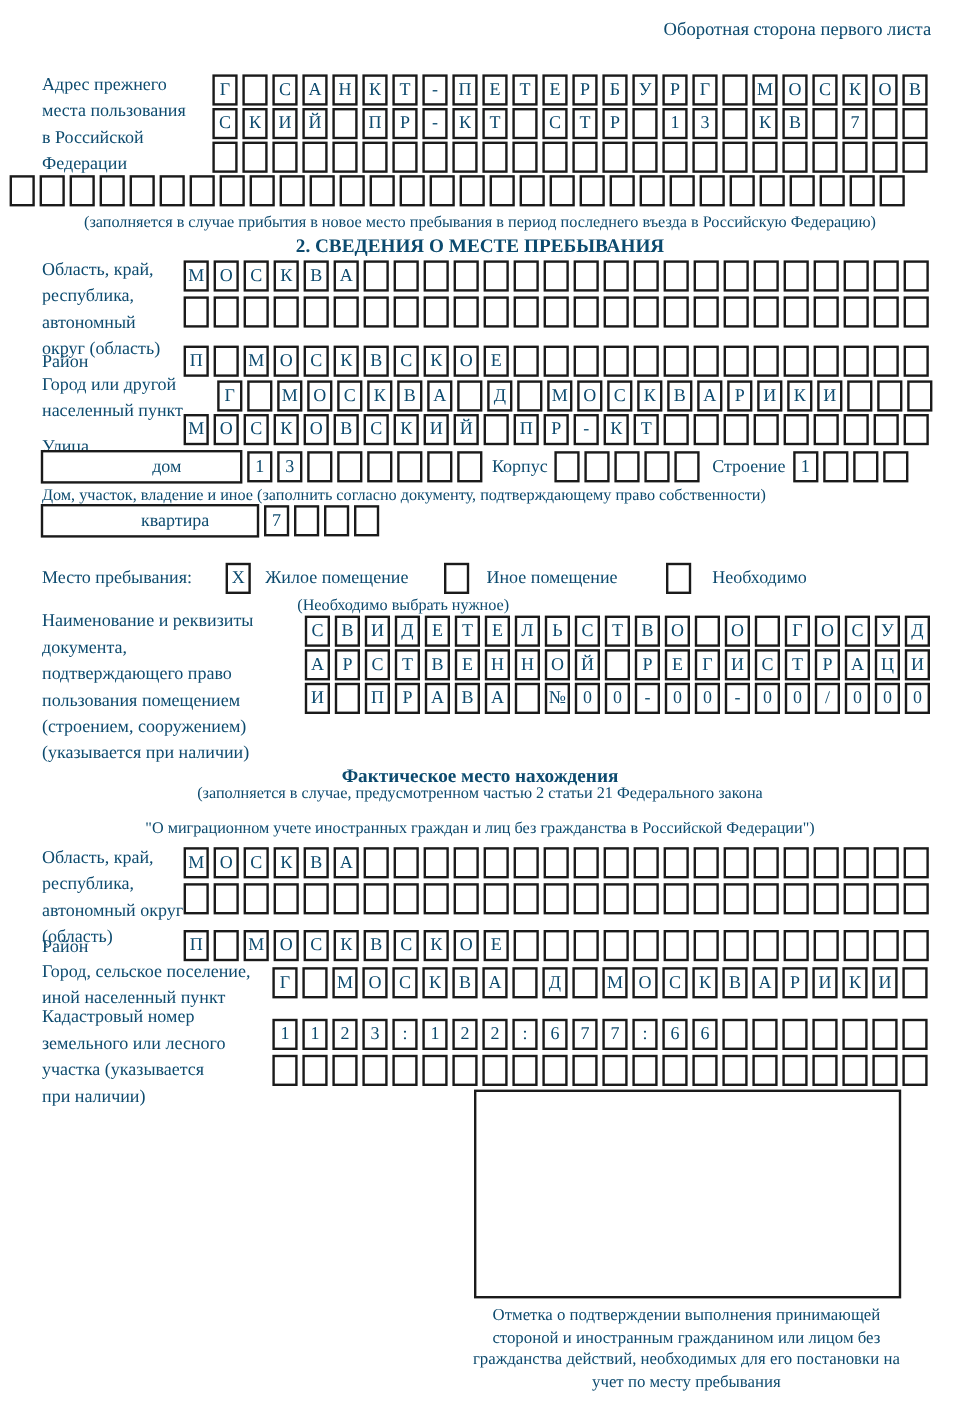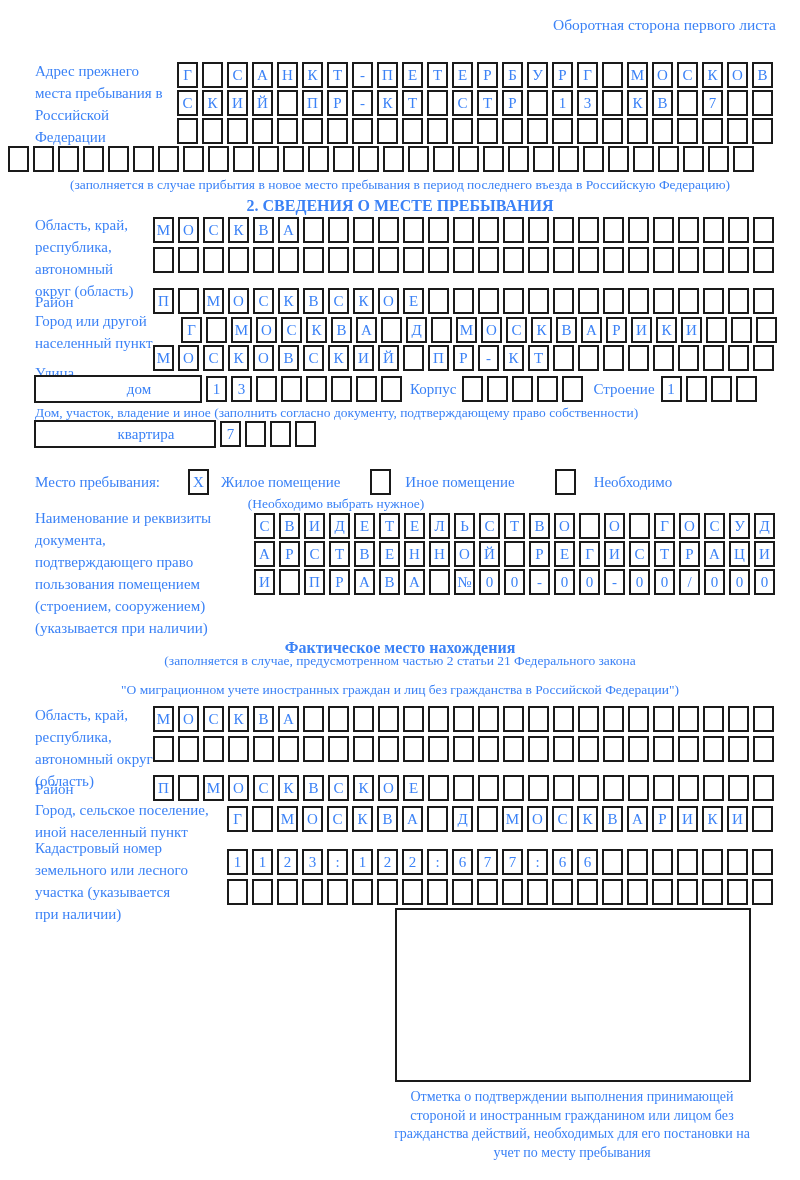--- a/index.html
+++ b/index.html
@@ -1,17 +1,17 @@
 <!DOCTYPE html>
 <html><head>
 <meta charset="utf-8">
 <style>
   html,body{margin:0;padding:0;background:#fff;}
   .page{position:relative;width:800px;height:1180px;background:#fff;overflow:hidden;
-        font-family:"Liberation Serif","DejaVu Serif",serif;color:#3b82f6;}
+        font-family:"Liberation Serif","DejaVu Serif",serif;color:#0c4a6e;}
   .abs{position:absolute;}
   .lbl{font-size:15px;line-height:22px;}
   .note{font-size:13.5px;line-height:18px;white-space:nowrap;}
   .ctr{left:0;width:800px;text-align:center;}
   .hd{font-weight:bold;font-size:16px;}
   .boxrow{display:flex;gap:4px;}
   .boxcol{display:flex;flex-direction:column;}
   .g2{gap:2px;} .g4{gap:4px;}
   .cb{flex:0 0 21px;width:21px;height:26px;box-sizing:border-box;border:2px solid #1a1a1a;
       display:flex;align-items:center;justify-content:center;font-size:15px;line-height:1;background:#fff;}
@@ -61,21 +61,21 @@
   .stamp{left:395px;top:908px;width:356px;height:174px;box-sizing:border-box;border:2px solid #1a1a1a;background:#fff;}
   .caption{left:382px;top:1088px;width:380px;text-align:center;font-size:14px;line-height:18.5px;white-space:normal;}
 </style>
 </head>
 <body>
 
 <div class="page">
 
   <div class="abs hdr">Оборотная сторона первого листа</div>
 
-  <div class="abs lbl lbl-prev">Адрес прежнего места пребывания в Российской Федерации</div>
+  <div class="abs lbl lbl-prev">Адрес прежнего места пользования в Российской Федерации</div>
   <div class="abs boxcol g2 rows-prev">
     <div class="boxrow">
         <span class="cb">Г</span>
         <span class="cb"></span>
         <span class="cb">С</span>
         <span class="cb">А</span>
         <span class="cb">Н</span>
         <span class="cb">К</span>
         <span class="cb">Т</span>
         <span class="cb">-</span>

